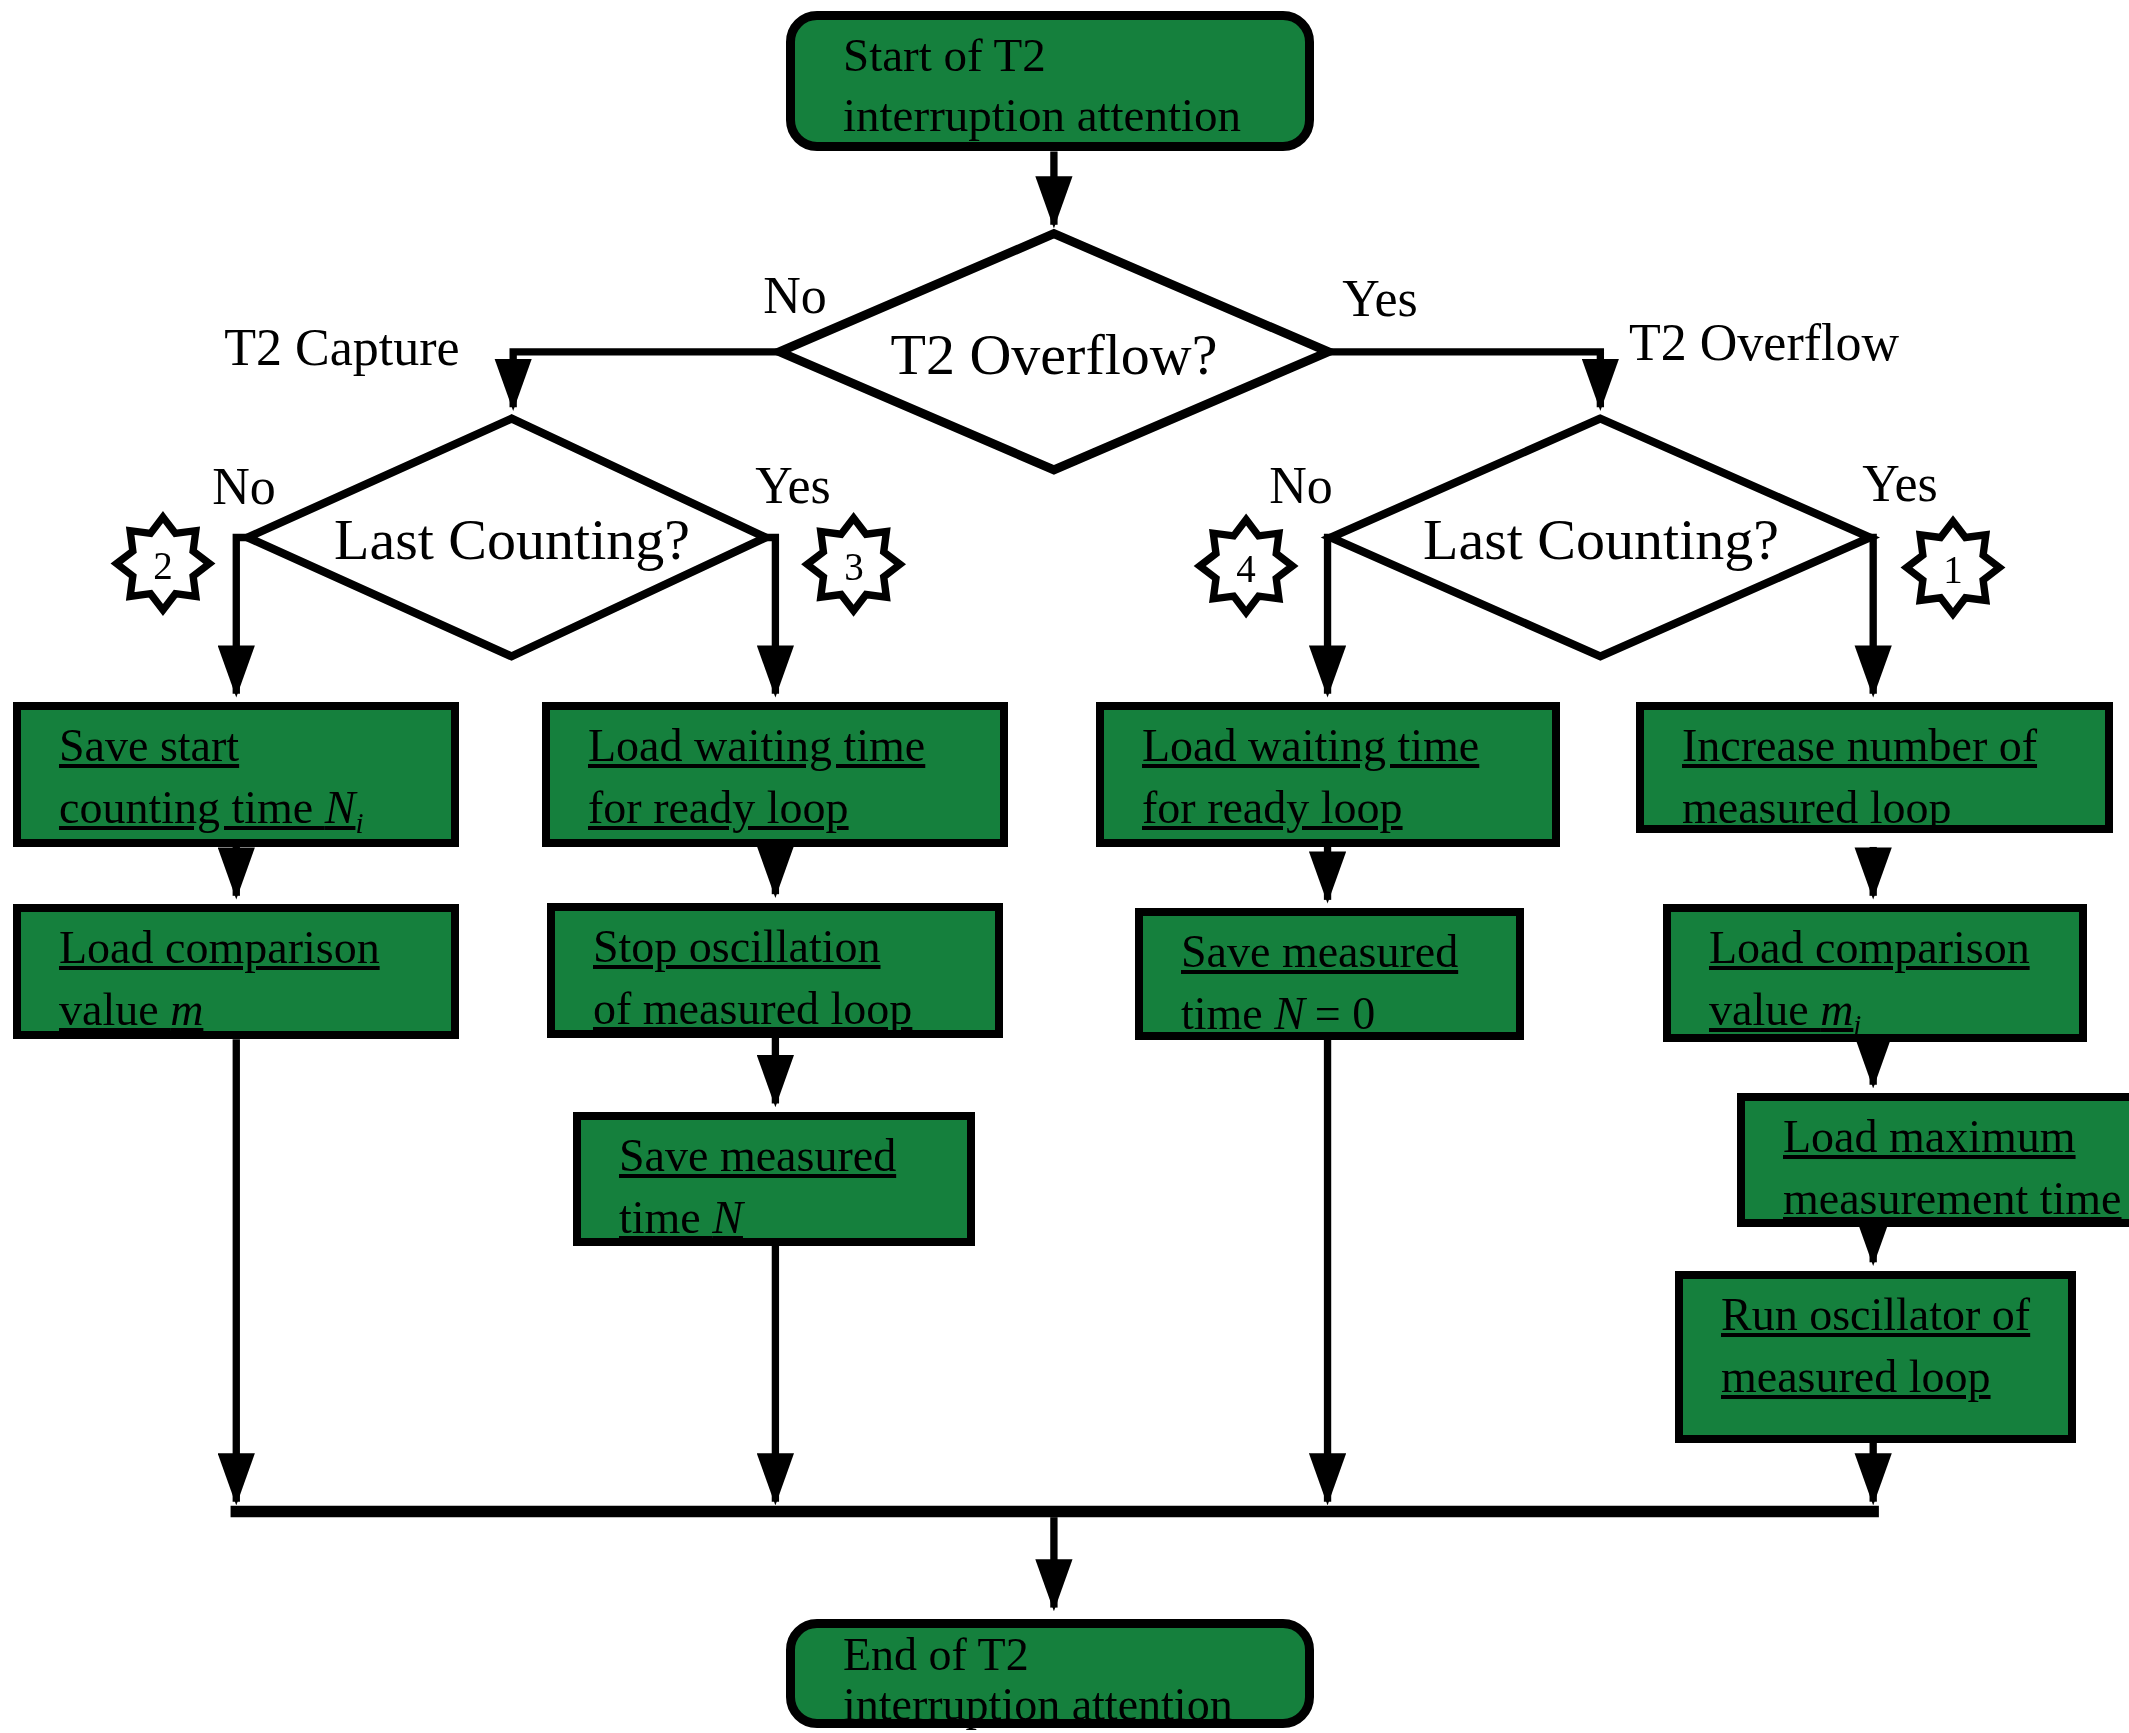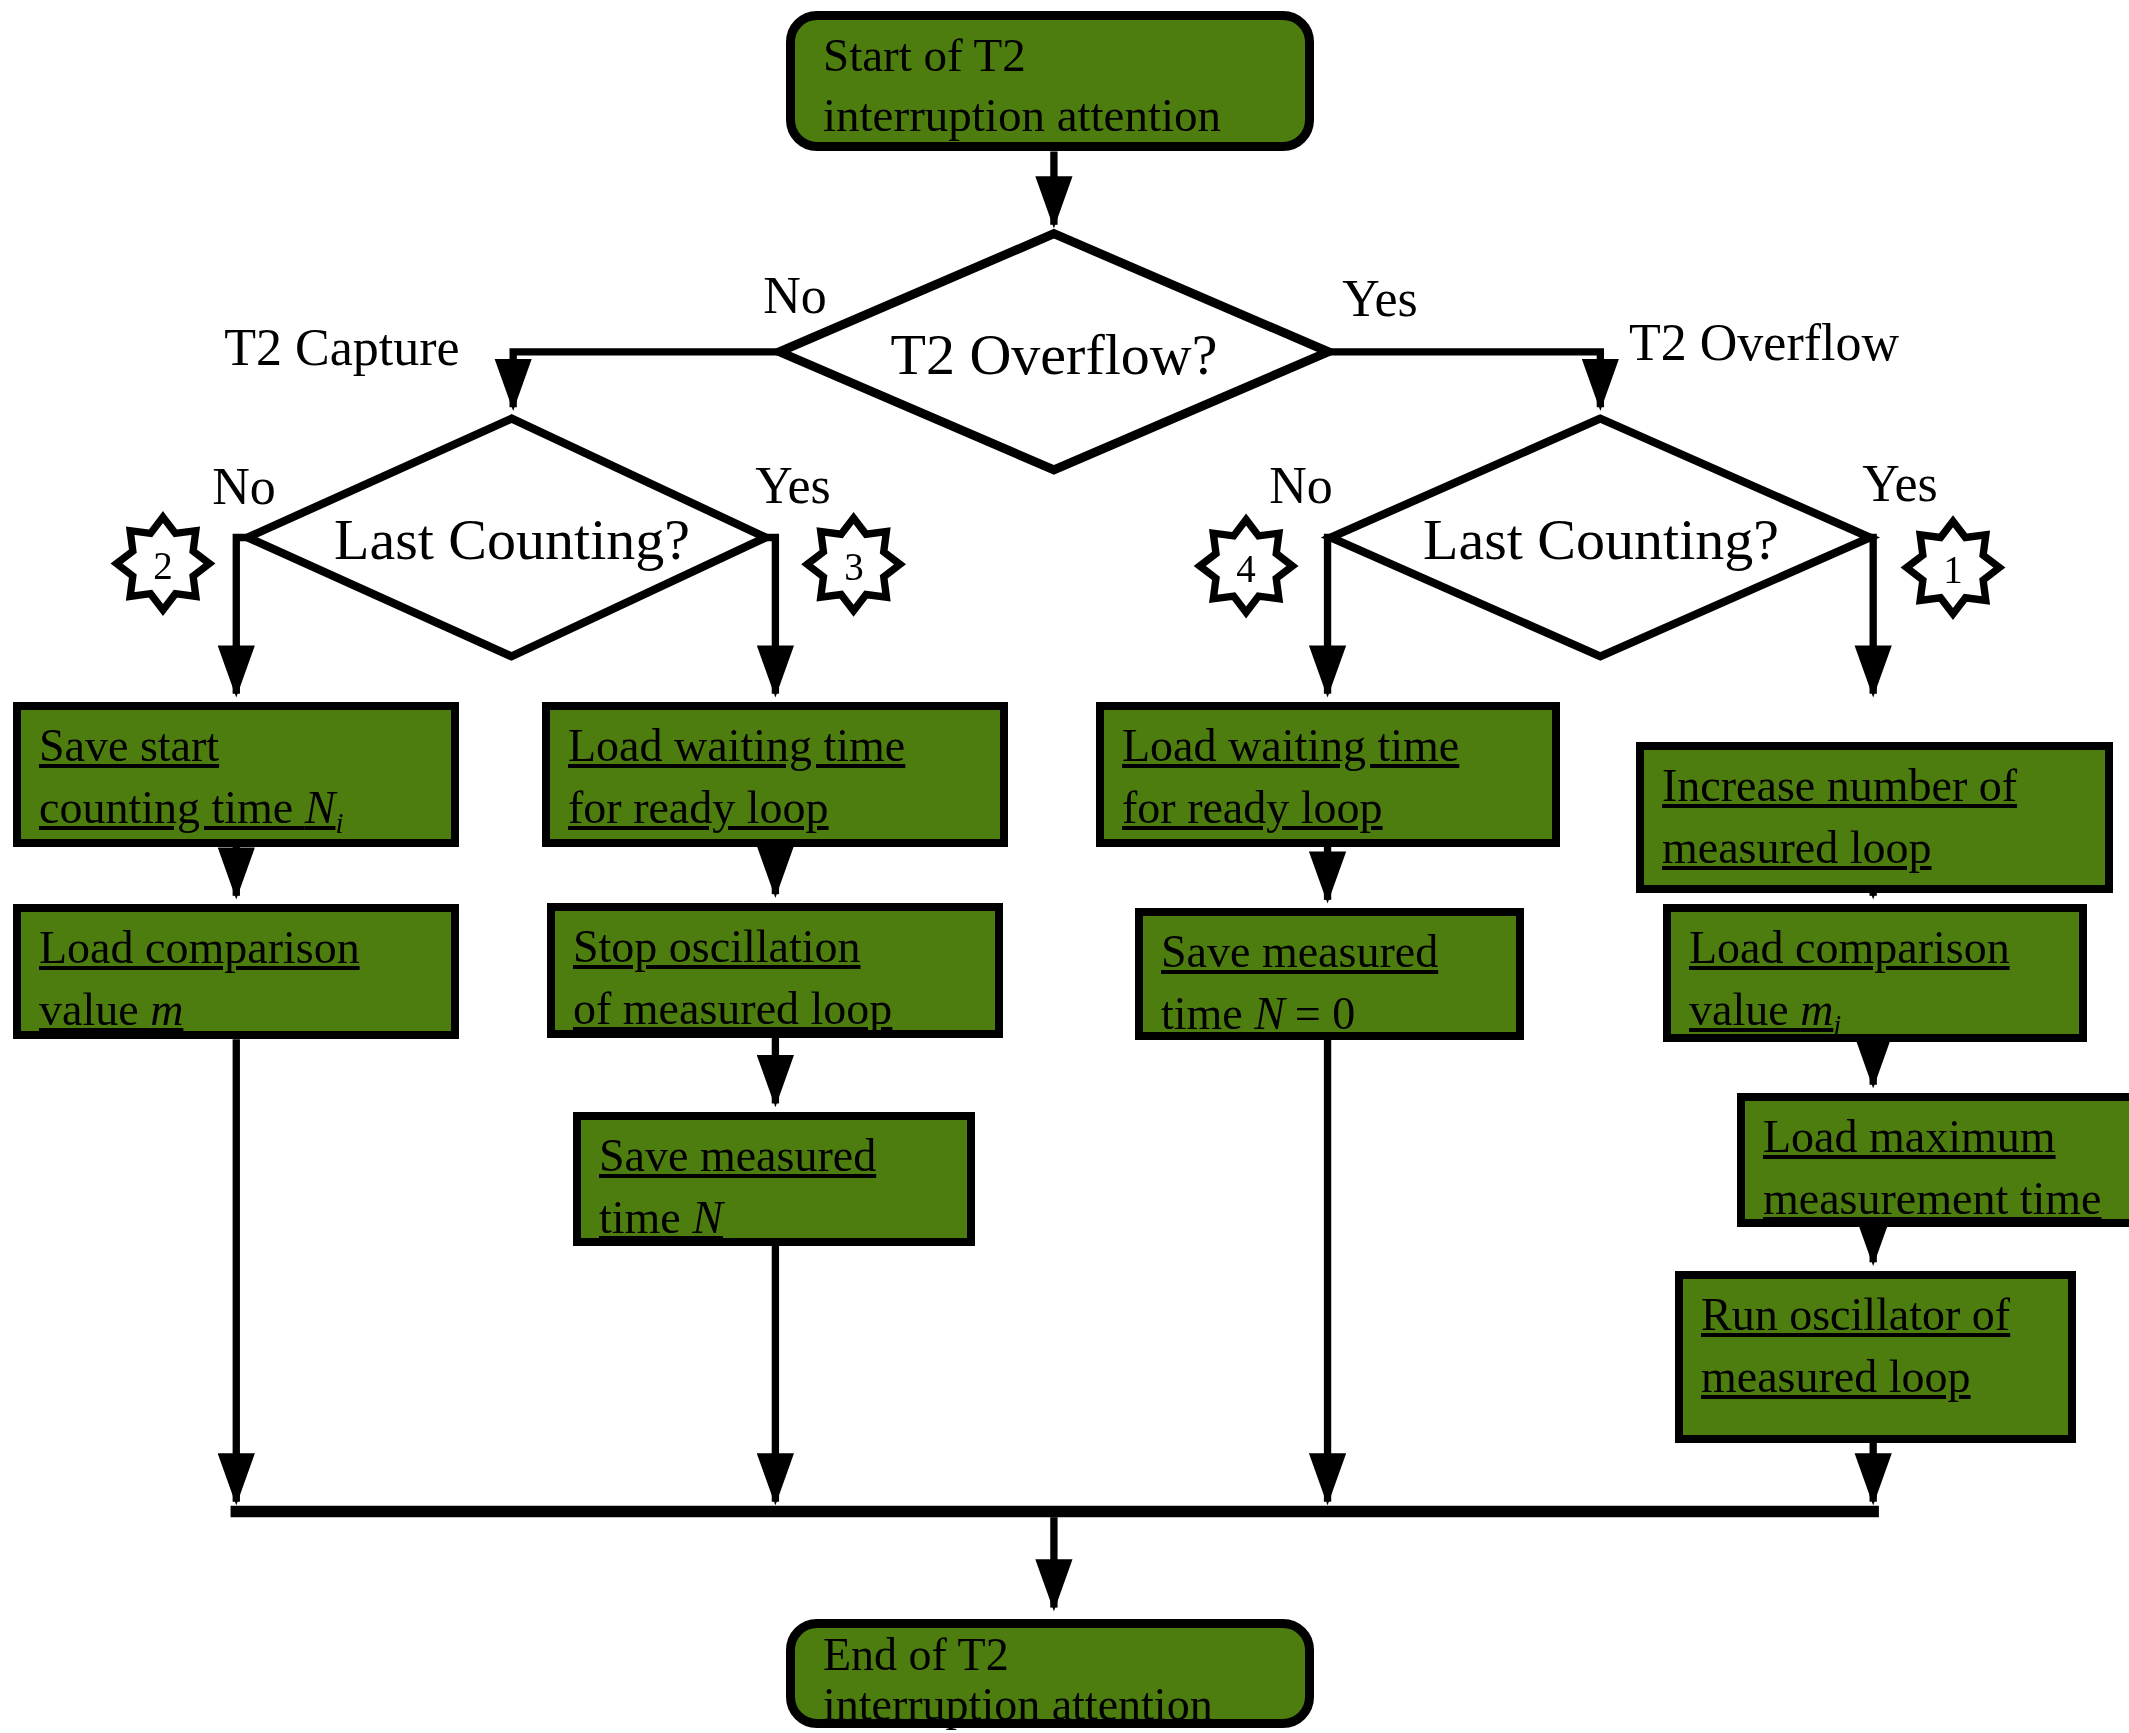--- a/index.html
+++ b/index.html
@@ -4,21 +4,21 @@
 <style>
   html,body { margin:0; padding:0; background:#fff; }
   .stage {
     position:relative; width:2129px; height:1733px; background:#ffffff;
     font-family:"Liberation Serif","DejaVu Serif",serif; color:#000;
   }
   svg.wires { position:absolute; left:0; top:0; width:2129px; height:1733px; }
   .wire { stroke:#000; stroke-width:9; fill:none; }
   .thick { stroke:#000; stroke-width:14; fill:none; }
   .shape { fill:#fff; stroke:#000; stroke-linejoin:miter; }
-  .node { position:absolute; box-sizing:border-box; background:#4d7c0f; border:8.1px solid #000; }
+  .node { position:absolute; box-sizing:border-box; background:#15803d; border:8.1px solid #000;padding-left:20px; }
   .terminal { border:9px solid #000; border-radius:31px; }
   .terminal .pline { font-size:47px; line-height:60px; padding-left:28px; }
   .terminal { padding-top:4.9px; }
   .process { padding-top:4.9px;text-decoration:underline; }
   .process .pline { font-size:46px; line-height:62px; padding-left:18px; white-space:nowrap; }
   .endbox .pline { font-size:46px; line-height:50px; }
   .endbox { padding-top:1.6px; }
   .pline { white-space:nowrap; }
   .mvar { font-style:italic; }
   sub.msub { font-style:italic; font-size:29px; }
@@ -129,21 +129,21 @@
 
   <div class="node process" style="left:1096px;top:702px;width:464px;height:145px;">
     <div class="pline">Load waiting time</div>
     <div class="pline">for ready loop</div>
   </div>
   <div class="node process" style="left:1135px;top:908px;width:389px;height:132px;">
     <div class="pline">Save measured</div>
     <div class="pline"><span>time </span><span class="mvar">N</span><span class="eq">= 0</span></div>
   </div>
 
-  <div class="node process" style="left:1636px;top:742px;width:477px;height:151px;">
+  <div class="node process" style="left:1636px;top:702px;width:477px;height:131px;">
     <div class="pline">Increase number of</div>
     <div class="pline">measured loop</div>
   </div>
   <div class="node process" style="left:1663px;top:904px;width:424px;height:138px;">
     <div class="pline">Load comparison</div>
     <div class="pline"><span>value </span><span class="mvar">m</span><sub class="msub">i</sub></div>
   </div>
   <div class="node process" style="left:1737px;top:1093px;width:441px;height:134px;">
     <div class="pline">Load maximum</div>
     <div class="pline">measurement time</div>

